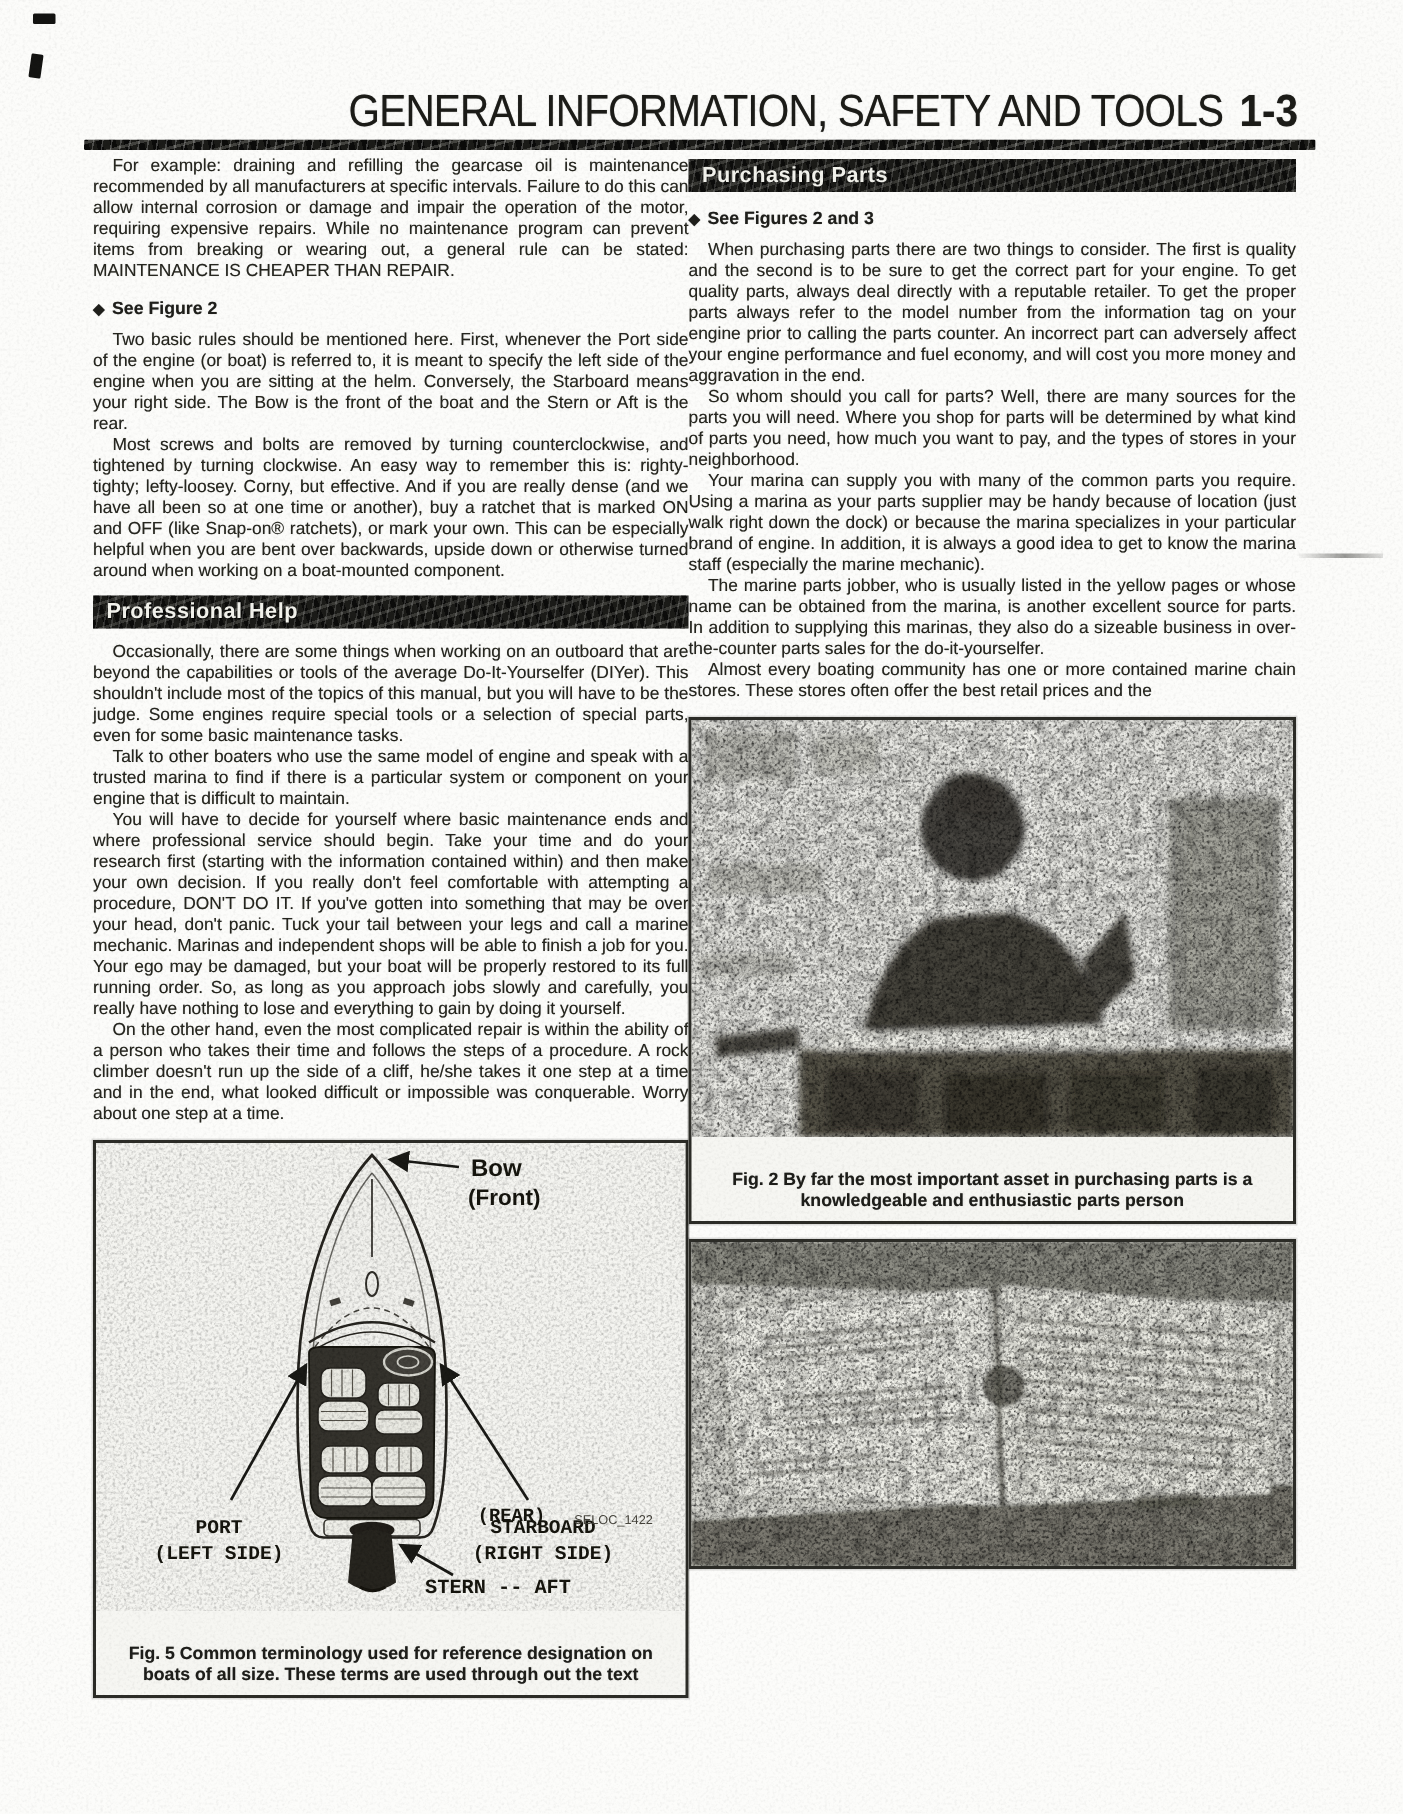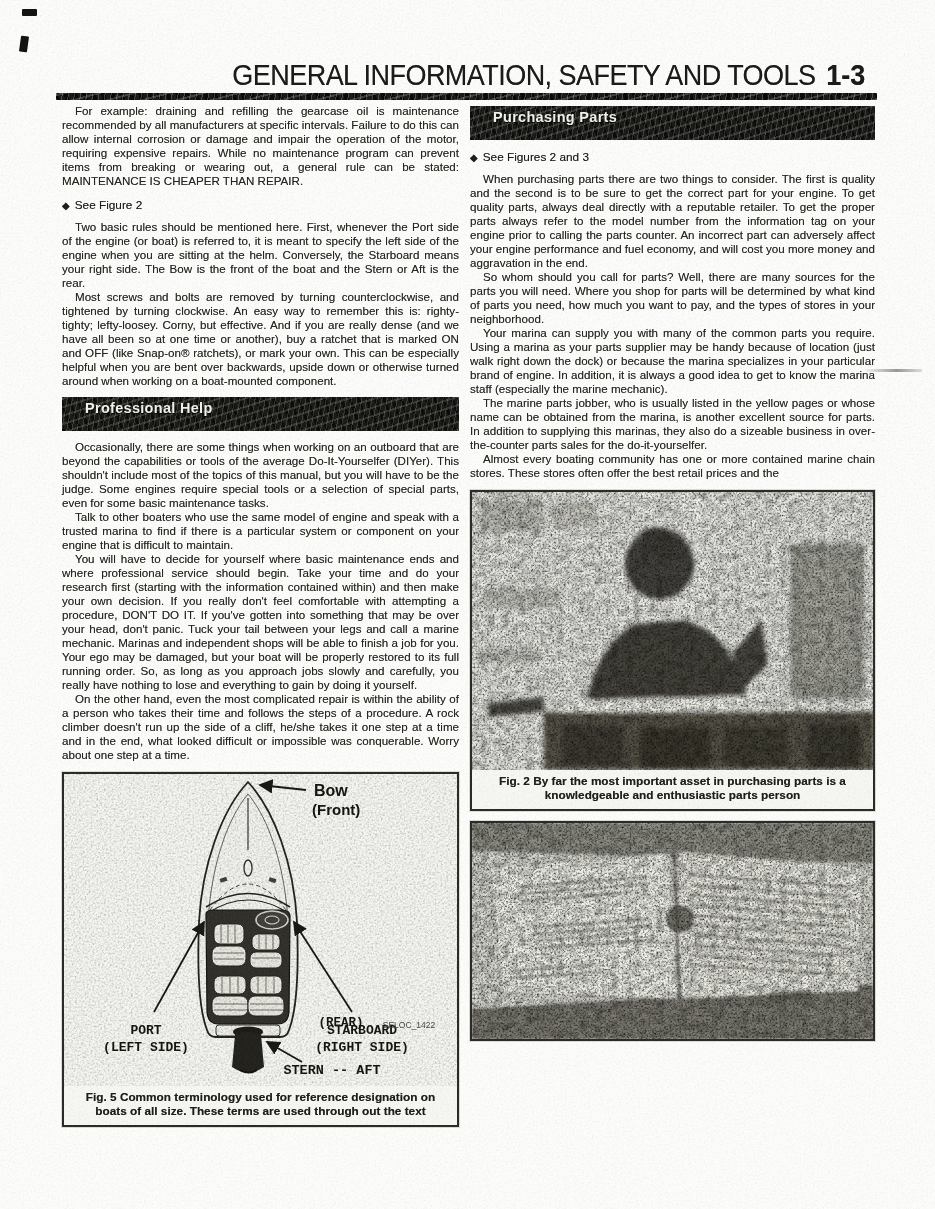--- a/index.html
+++ b/index.html
@@ -20,53 +20,53 @@
   .header-rule{
     position:absolute;top:93px;left:56px;width:821px;height:7px;
     background-color:#1b1b18;
     background-image:
       repeating-linear-gradient(100deg, rgba(255,255,255,.22) 0 1px, transparent 1px 6px),
       repeating-linear-gradient(-15deg, rgba(190,190,182,.25) 0 2px, transparent 2px 9px),
       repeating-linear-gradient(75deg, rgba(0,0,0,.6) 0 4px, transparent 4px 9px);
     border-radius:1px;
   }
   
-  .columns{position:absolute;top:104px;left:62px;width:813px;display:flex;gap:11px;}
+  .columns{position:absolute;top:104px;left:62px;width:813px;display:flex;}
   .col-left{width:397px;}
   .col-right{width:405px;}
   p.body{
     margin:0;font-size:11.6px;line-height:14px;text-indent:13px;
     text-align:justify;text-shadow:0 0 .5px rgba(20,20,18,.45);
     color:#26261f;
   }
   .section-bar{
-    height:34px;line-height:22px;margin:9px 0 9px;padding-left:23px;
+    height:22px;line-height:22px;margin:9px 0 9px;padding-left:9px;
     font-size:14.5px;font-weight:700;letter-spacing:.3px;color:#f2f2ec;
     background-color:#1b1b18;
     background-image:
       repeating-linear-gradient(100deg, rgba(255,255,255,.15) 0 1px, transparent 1px 5px),
       repeating-linear-gradient(-18deg, rgba(170,170,162,.22) 0 2px, transparent 2px 8px),
       repeating-linear-gradient(70deg, rgba(0,0,0,.55) 0 3px, transparent 3px 8px);
     text-shadow:.5px .5px 0 rgba(0,0,0,.8);
   }
   .see-line{
-    margin:10px 0 8px;font-size:11.8px;font-weight:400;color:#1f1f1b;
+    margin:10px 0 8px;font-size:11.8px;font-weight:700;color:#1f1f1b;
     text-shadow:0 0 .5px rgba(0,0,0,.5);
   }
   .see-line .diamond{font-size:10px;margin-right:5px;}
   
   .figure{
     border:2px solid #2c2c27;background:#f6f6f2;margin-top:10px;
     box-shadow:0 0 0 1px rgba(0,0,0,.12);
     text-align:center;
   }
   .fig-photo{display:block;width:100%;}
   .fig-caption{
     font-size:11.8px;font-weight:700;line-height:14px;
-    padding:4px 8px 7px;color:#1e1e1a;
+    padding:21px 8px 7px;color:#1e1e1a;
     text-shadow:0 0 .5px rgba(0,0,0,.5);
   }
   
   .artifact{position:absolute;background:#141412;border-radius:1px;}
   .margin-dash{
     position:absolute;top:369px;left:866px;width:56px;height:3px;
     background:linear-gradient(90deg, rgba(60,60,58,.05), rgba(70,70,66,.55) 55%, rgba(60,60,58,.15));
   }
   .page-grain{position:absolute;inset:0;pointer-events:none;opacity:.14;}
 </style>

